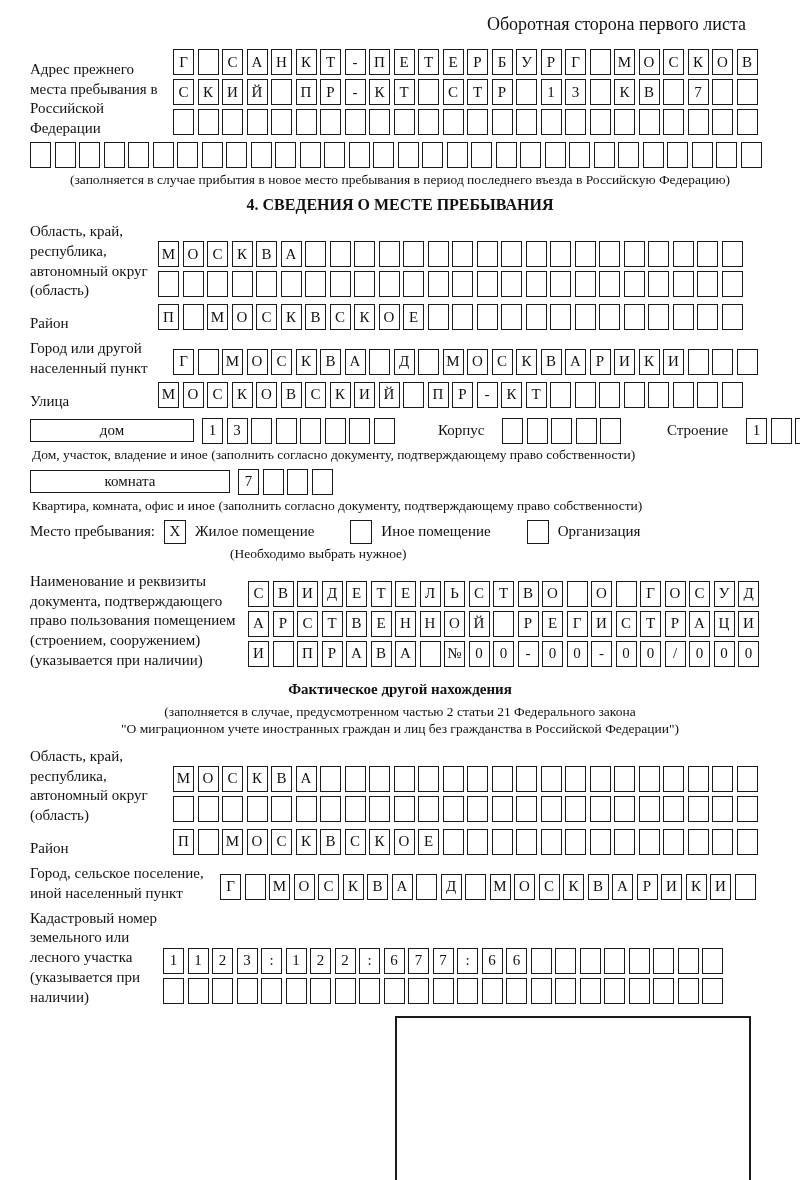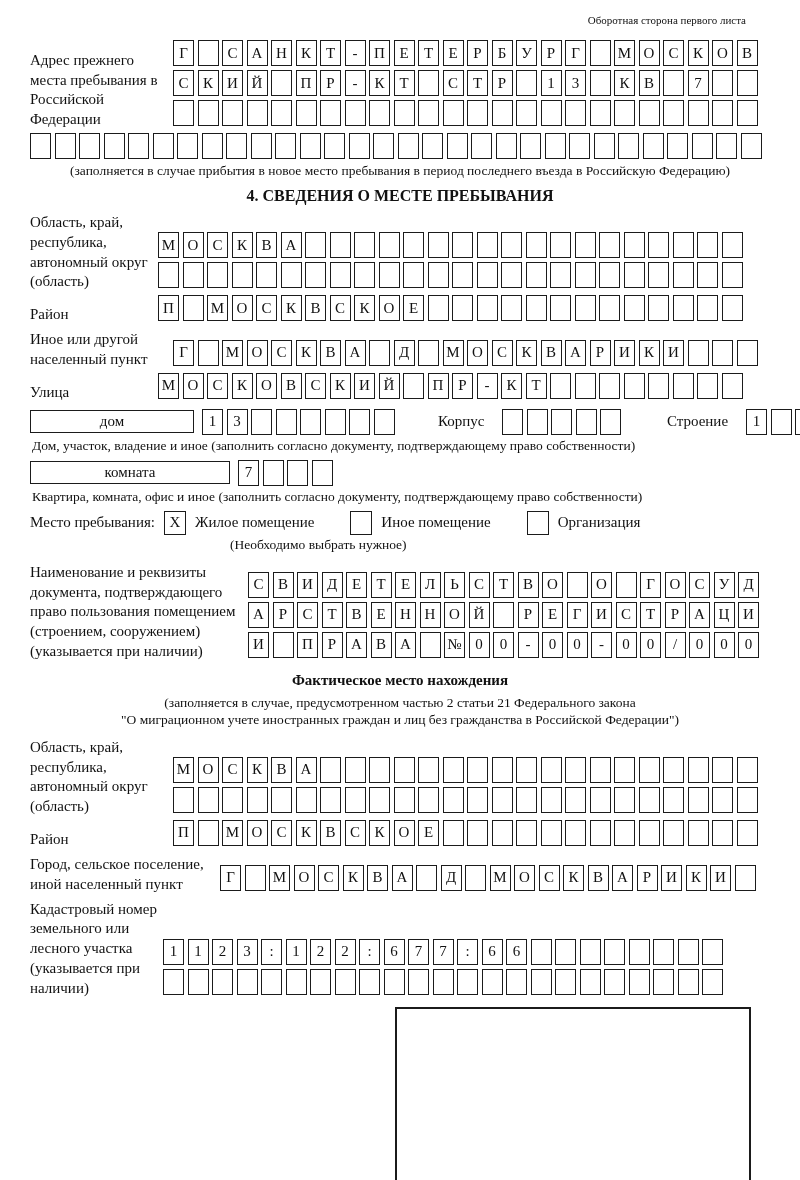--- a/index.html
+++ b/index.html
@@ -5,21 +5,21 @@
   * { box-sizing: border-box; }
   html, body { margin: 0; padding: 0; background: #ffffff; }
   body {
     width: 800px; height: 1180px;
     font-family: "Liberation Serif", "DejaVu Serif", serif;
     color: #111; font-size: 15px;
     position: relative; overflow: hidden;
   }
   .page { padding: 14px 30px 0 30px; }
 
-  .header-note { text-align: right; padding-right: 24px; font-size: 11px; margin-bottom: 14px; }
+  .header-note { text-align: right; padding-right: 24px; font-size: 18px; margin-bottom: 14px; }
 
   .field { display: flex; align-items: flex-end; margin-bottom: 3px; }
   .label { flex-shrink: 0; line-height: 1.32; padding-top: 2px; }
   .label-w143 { width: 143px; }
   .label-w128 { width: 128px; }
   .label-w190 { width: 190px; }
   .label-w133 { width: 133px; }
   .label-w218 { width: 218px; }
 
   .cells-block { display: flex; flex-direction: column; }
@@ -271,21 +271,21 @@
         <span class="cell"></span>
         <span class="cell"></span>
         <span class="cell"></span>
         <span class="cell"></span>
         <span class="cell"></span>
         <span class="cell"></span>
       </div>
   </div>
 
   <div class="field">
-    <div class="label label-w143">Иное или другой населенный пункт</div>
+    <div class="label label-w143">Город или другой населенный пункт</div>
     <div class="cells-row">
         <span class="cell">Г</span>
         <span class="cell"></span>
         <span class="cell">М</span>
         <span class="cell">О</span>
         <span class="cell">С</span>
         <span class="cell">К</span>
         <span class="cell">В</span>
         <span class="cell">А</span>
         <span class="cell"></span>
@@ -464,21 +464,21 @@
           <span class="cell">0</span>
           <span class="cell">0</span>
           <span class="cell">/</span>
           <span class="cell">0</span>
           <span class="cell">0</span>
           <span class="cell">0</span>
         </div>
     </div>
   </div>
 
-  <div class="sub-title">Фактическое место нахождения</div>
+  <div class="sub-title">Фактическое другой нахождения</div>
   <div class="sub-caption">(заполняется в случае, предусмотренном частью 2 статьи 21 Федерального закона</div>
   <div class="sub-caption" style="margin-bottom:8px">"О миграционном учете иностранных граждан и лиц без гражданства в Российской Федерации")</div>
 
   <div class="field">
     <div class="label label-w143">Область, край, республика, автономный округ (область)</div>
     <div class="cells-block">
       <div class="cells-row">
           <span class="cell">М</span>
           <span class="cell">О</span>
           <span class="cell">С</span>

